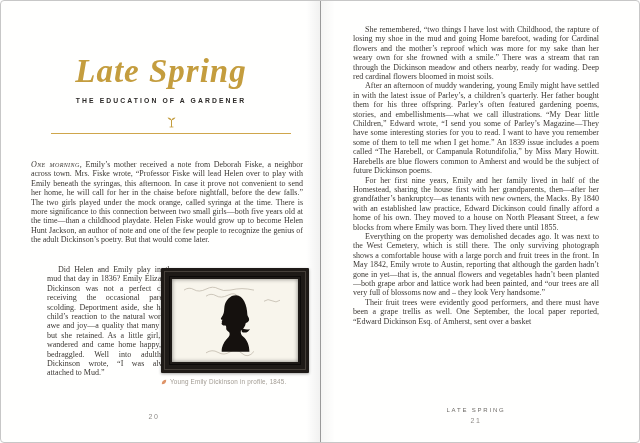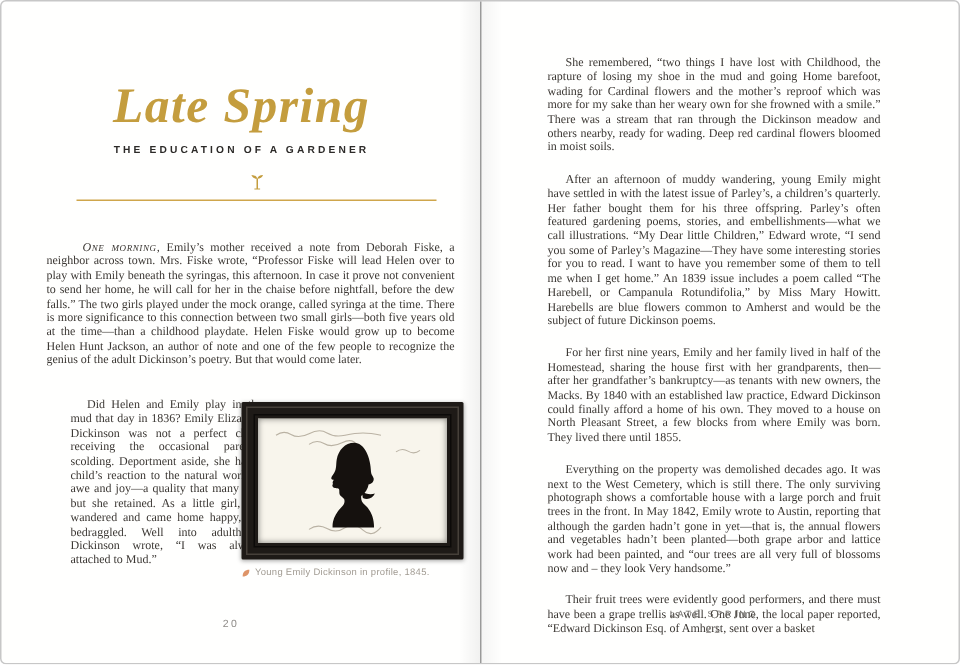--- a/index.html
+++ b/index.html
@@ -19,21 +19,21 @@
     font-style:italic;font-weight:700;font-size:33px;letter-spacing:1px;color:#c49d3e;}
   .chapter-subtitle{position:absolute;left:0;top:96px;width:320px;text-align:center;
     font-family:"Liberation Sans",sans-serif;font-weight:700;font-size:6.8px;
     letter-spacing:2.1px;color:#2c2a28;}
   .rule-wrap{position:absolute;left:50px;top:113px;width:240px;text-align:center;}
   .rule-wrap .sprig{display:inline-block;height:11px;}
   .gold-rule{margin-top:1px;border:0;border-top:1.4px solid #cfa64b;}
 
   .body-text{font-size:8px;line-height:9.4px;color:#3b3733;text-align:justify;}
   .para1{position:absolute;left:30px;top:151px;width:272px;}
-  .lead-in{font-style:italic;font-variant:small-caps;letter-spacing:0.4px;margin-left:24px;}
+  .lead-in{font-style:italic;font-variant:small-caps;letter-spacing:0.4px;}
   .para2{position:absolute;left:30px;top:256px;width:128px;text-indent:11px;margin-left:16px;}
 
   .figure-frame{position:absolute;left:160px;top:267px;width:148px;height:105px;
     background:#1e1a17;border-radius:1px;box-shadow:0 1px 3px rgba(0,0,0,0.35);}
   .figure-frame::before{content:"";position:absolute;inset:3px;border:1px solid #46403a;}
   .figure-frame::after{content:"";position:absolute;inset:8px;border:1px solid #0c0a09;}
   .figure-mat{position:absolute;inset:11px;background:#f8f5ec;box-shadow:inset 0 0 4px rgba(0,0,0,0.5);}
   .script-svg{position:absolute;inset:0;width:100%;height:100%;}
   .silhouette{position:absolute;left:50%;bottom:7px;transform:translateX(-50%);height:62px;}
 
@@ -41,21 +41,21 @@
     font-family:"Liberation Sans",sans-serif;font-size:6.3px;letter-spacing:0.2px;
     color:#a19b92;display:flex;align-items:center;gap:3px;}
 
   .pagenum{position:absolute;font-family:"Liberation Sans",sans-serif;font-size:7px;
     letter-spacing:1.6px;color:#8e8b87;text-align:center;}
   .pagenum-left{left:23px;top:412px;width:260px;}
   .pagenum-right{left:352px;top:416px;width:246px;}
 
   
   .right-text{position:absolute;left:352px;top:24px;width:246px;}
-  .right-text p{margin:12px;text-indent:12px;}
+  .right-text p{margin:0;text-indent:12px;}
   .running-footer{position:absolute;left:352px;top:406px;width:246px;text-align:center;
     font-family:"Liberation Sans",sans-serif;font-size:6px;letter-spacing:1.8px;color:#6f6c68;}
 </style>
 </head>
 <body>
 
 <div class="stage">
   <div class="spread">
 
     <div>
@@ -109,21 +109,21 @@
     <div class="gutter-shade-l"></div>
     <div class="gutter-shade-r"></div>
     <div class="gutter-line"></div>
 
     <div>
       <div class="right-text body-text">
         <p>She remembered, “two things I have lost with Childhood, the rapture of losing my shoe in the mud and going Home barefoot, wading for Cardinal flowers and the mother’s reproof which was more for my sake than her weary own for she frowned with a smile.” There was a stream that ran through the Dickinson meadow and others nearby, ready for wading. Deep red cardinal flowers bloomed in moist soils.</p>
         <p>After an afternoon of muddy wandering, young Emily might have settled in with the latest issue of Parley’s, a children’s quarterly. Her father bought them for his three offspring. Parley’s often featured gardening poems, stories, and embellishments—what we call illustrations. “My Dear little Children,” Edward wrote, “I send you some of Parley’s Magazine—They have some interesting stories for you to read. I want to have you remember some of them to tell me when I get home.” An 1839 issue includes a poem called “The Harebell, or Campanula Rotundifolia,” by Miss Mary Howitt. Harebells are blue flowers common to Amherst and would be the subject of future Dickinson poems.</p>
         <p>For her first nine years, Emily and her family lived in half of the Homestead, sharing the house first with her grandparents, then—after her grandfather’s bankruptcy—as tenants with new owners, the Macks. By 1840 with an established law practice, Edward Dickinson could finally afford a home of his own. They moved to a house on North Pleasant Street, a few blocks from where Emily was born. They lived there until 1855.</p>
         <p>Everything on the property was demolished decades ago. It was next to the West Cemetery, which is still there. The only surviving photograph shows a comfortable house with a large porch and fruit trees in the front. In May 1842, Emily wrote to Austin, reporting that although the garden hadn’t gone in yet—that is, the annual flowers and vegetables hadn’t been planted—both grape arbor and lattice work had been painted, and “our trees are all very full of blossoms now and – they look Very handsome.”</p>
-        <p>Their fruit trees were evidently good performers, and there must have been a grape trellis as well. One June, the local paper reported, “Edward Dickinson Esq. of Amherst, sent over a basket</p>
+        <p>Their fruit trees were evidently good performers, and there must have been a grape trellis as well. One September, the local paper reported, “Edward Dickinson Esq. of Amherst, sent over a basket</p>
       </div>
 
       <div class="running-footer">LATE SPRING</div>
       <div class="pagenum pagenum-right">21</div>
     </div>
 
   </div>
 </div>
 
 </body></html>

